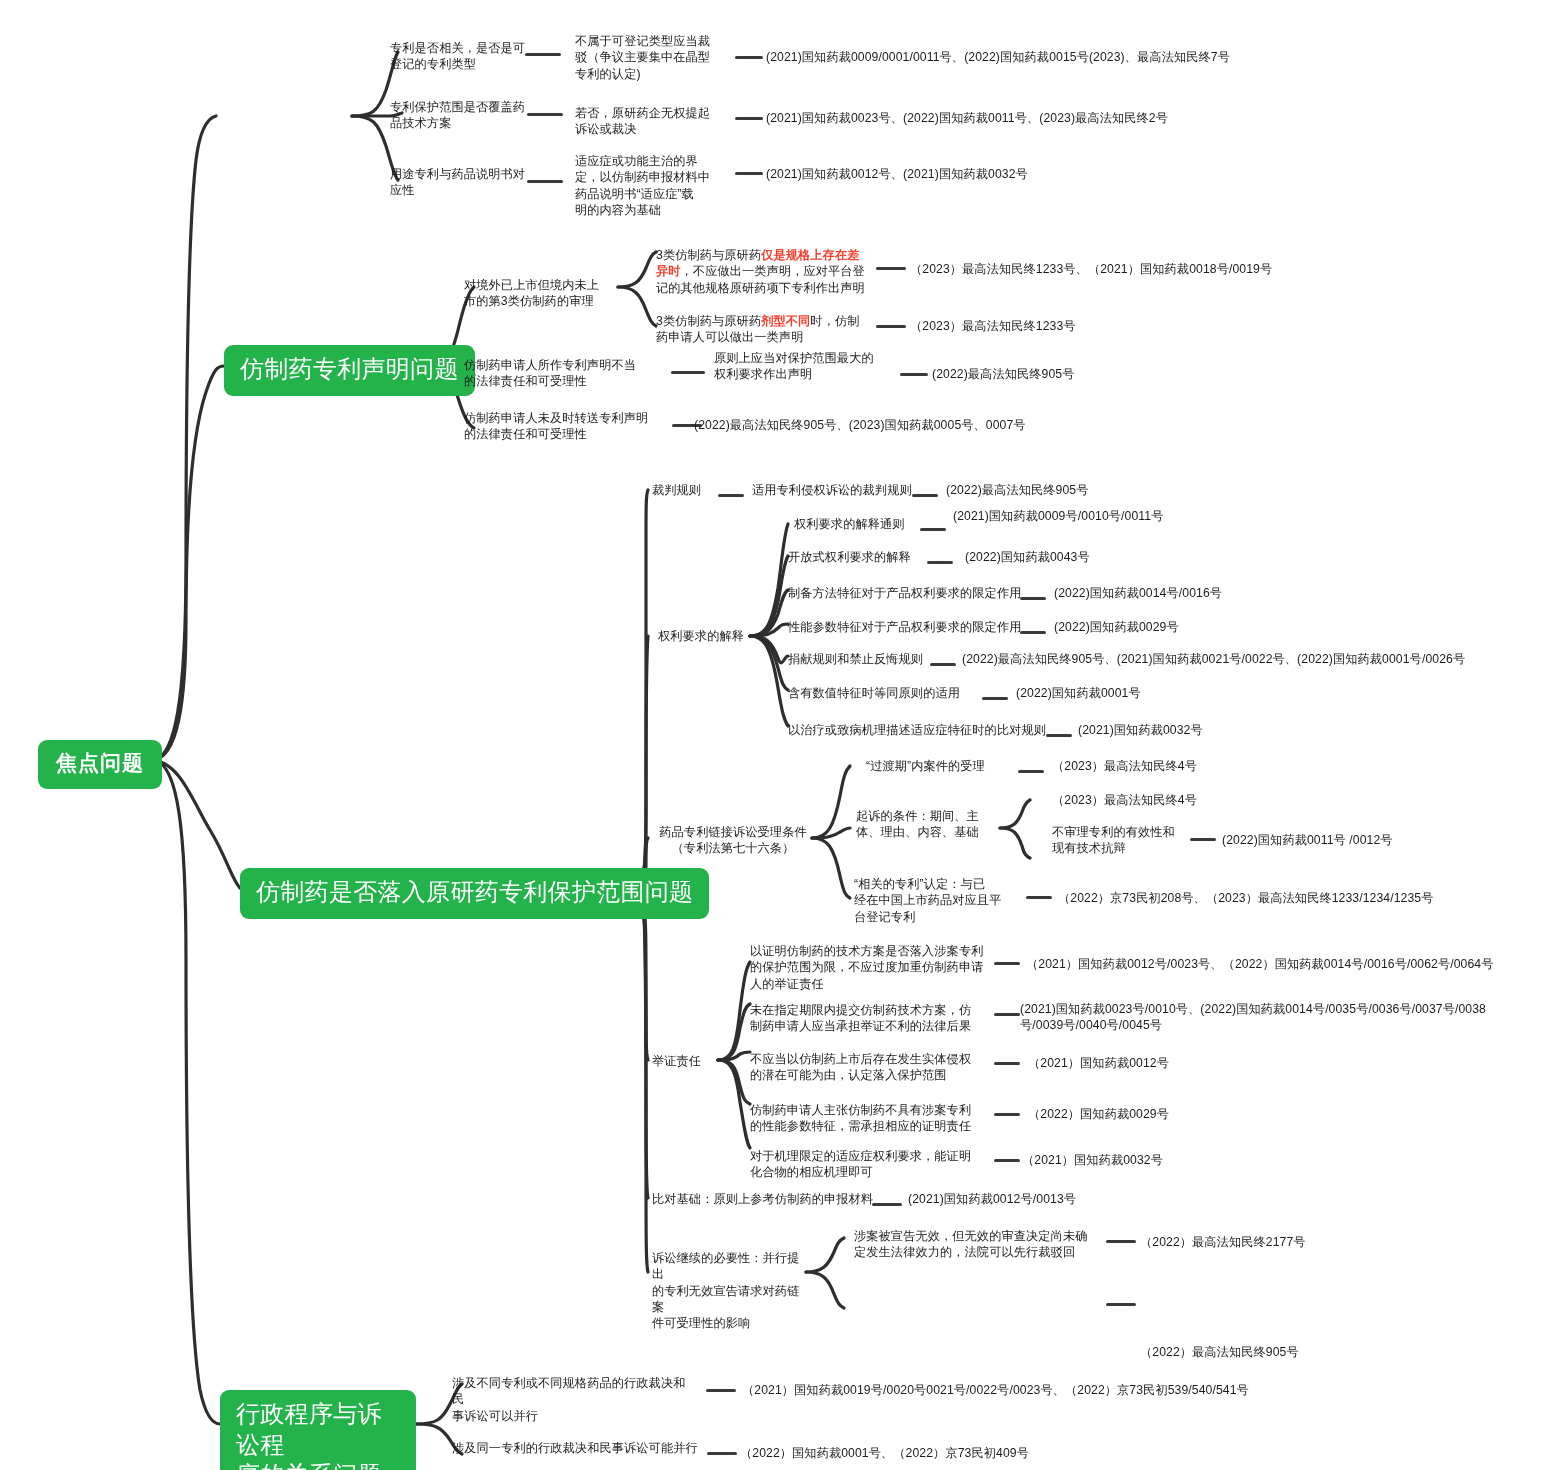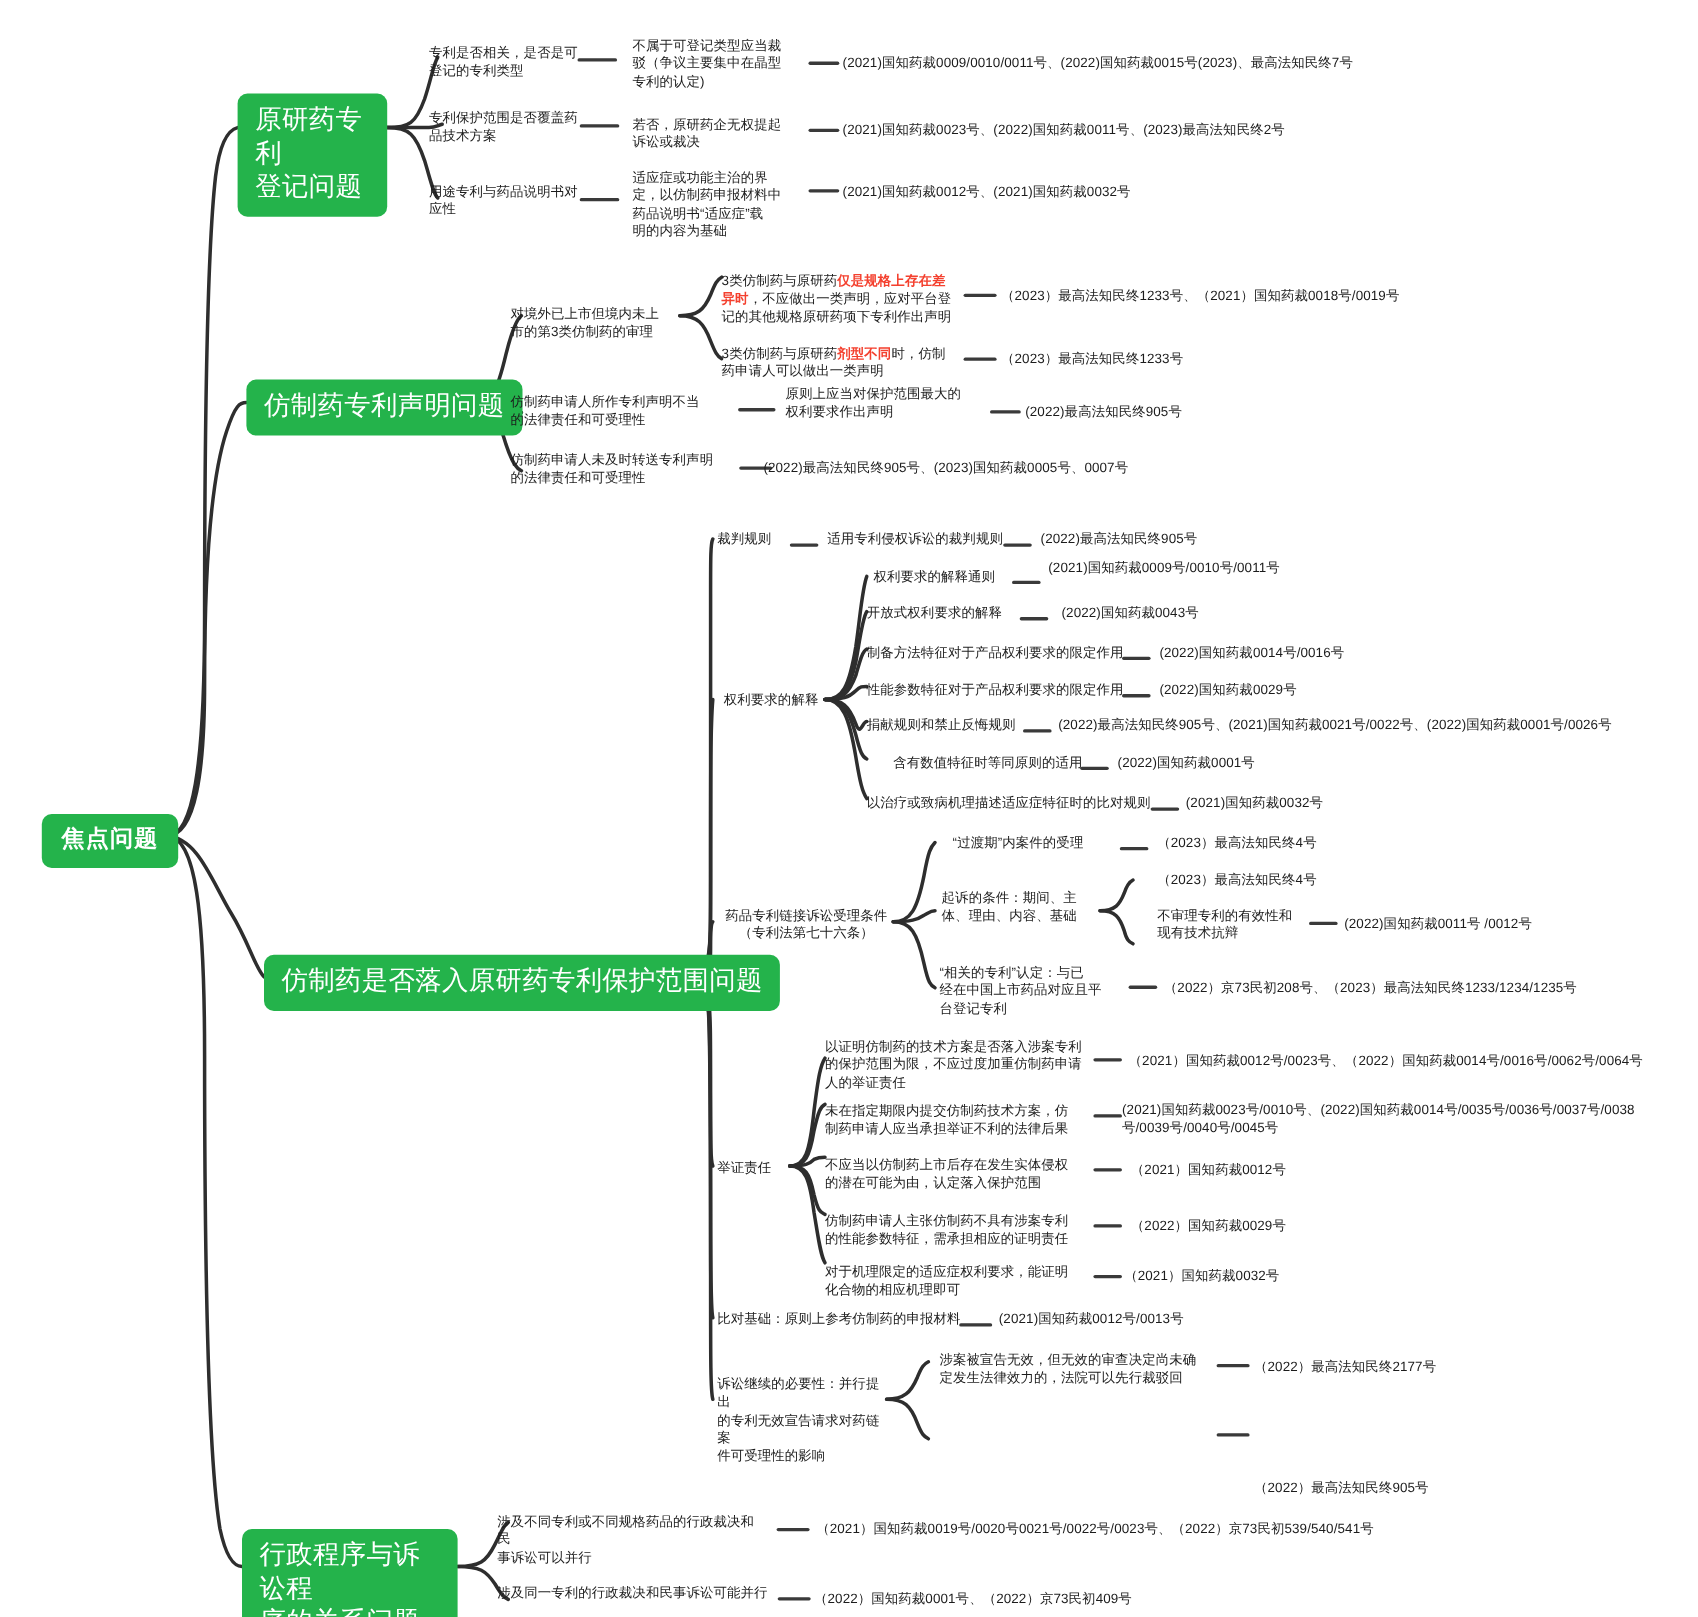--- a/index.html
+++ b/index.html
@@ -110,31 +110,29 @@
       <path d="M806,1272 C822,1272 828,1266 834,1252 C838,1242 840,1240 844,1238"></path>
       <path d="M806,1272 C822,1272 828,1278 834,1294 C838,1304 840,1306 844,1308"></path>
 
       <path d="M416,1424 C436,1424 442,1420 450,1404 C456,1392 458,1386 462,1384"></path>
       <path d="M416,1424 C436,1424 442,1428 450,1440 C456,1450 458,1452 462,1454"></path>
     </g>
   </svg>
 
   <div class="node root" style="left:38px; top:740px;">焦点问题</div>
 
-  <div class="node" style="left:216px; top:85px; width:136px;">原研药专利
-登记问题</div>
 
   <div class="txt" style="left:390px; top:40px; width:182px;">专利是否相关，是否是可
 登记的专利类型</div>
   <div class="dash" style="left:525px; top:53px; width:36px;"></div>
   <div class="txt" style="left:575px; top:33px; width:150px;">不属于可登记类型应当裁
 驳（争议主要集中在晶型
 专利的认定)</div>
   <div class="dash" style="left:735px; top:56px; width:28px;"></div>
-  <div class="txt" style="left:766px; top:49px; width:520px;">(2021)国知药裁0009/0010/0011号、(2022)国知药裁0015号(2023)、最高法知民终7号</div>
+  <div class="txt" style="left:766px; top:49px; width:520px;">(2021)国知药裁0009/0001/0011号、(2022)国知药裁0015号(2023)、最高法知民终7号</div>
 
   <div class="txt" style="left:390px; top:99px; width:182px;">专利保护范围是否覆盖药
 品技术方案</div>
   <div class="dash" style="left:527px; top:113px; width:36px;"></div>
   <div class="txt" style="left:575px; top:105px; width:150px;">若否，原研药企无权提起
 诉讼或裁决</div>
   <div class="dash" style="left:735px; top:117px; width:28px;"></div>
   <div class="txt" style="left:766px; top:110px; width:520px;">(2021)国知药裁0023号、(2022)国知药裁0011号、(2023)最高法知民终2号</div>
 
   <div class="txt" style="left:390px; top:166px; width:182px;">用途专利与药品说明书对
@@ -199,21 +197,21 @@
   <div class="txt" style="left:1054px; top:585px; width:260px;">(2022)国知药裁0014号/0016号</div>
 
   <div class="txt" style="left:788px; top:619px;">性能参数特征对于产品权利要求的限定作用</div>
   <div class="dash" style="left:1020px; top:631px; width:26px;"></div>
   <div class="txt" style="left:1054px; top:619px; width:250px;">(2022)国知药裁0029号</div>
 
   <div class="txt" style="left:788px; top:651px;">捐献规则和禁止反悔规则</div>
   <div class="dash" style="left:930px; top:663px; width:26px;"></div>
   <div class="txt" style="left:962px; top:651px; width:540px;">(2022)最高法知民终905号、(2021)国知药裁0021号/0022号、(2022)国知药裁0001号/0026号</div>
 
-  <div class="txt" style="left:788px; top:685px;margin-left:24px;">含有数值特征时等同原则的适用</div>
+  <div class="txt" style="left:788px; top:685px;">含有数值特征时等同原则的适用</div>
   <div class="dash" style="left:982px; top:697px; width:26px;"></div>
   <div class="txt" style="left:1016px; top:685px; width:220px;">(2022)国知药裁0001号</div>
 
   <div class="txt" style="left:788px; top:722px;">以治疗或致病机理描述适应症特征时的比对规则</div>
   <div class="dash" style="left:1046px; top:734px; width:26px;"></div>
   <div class="txt" style="left:1078px; top:722px; width:220px;">(2021)国知药裁0032号</div>
 
   <div class="txt" style="left:652px; top:824px; width:162px; text-align:center;">药品专利链接诉讼受理条件
 （专利法第七十六条）</div>
 

